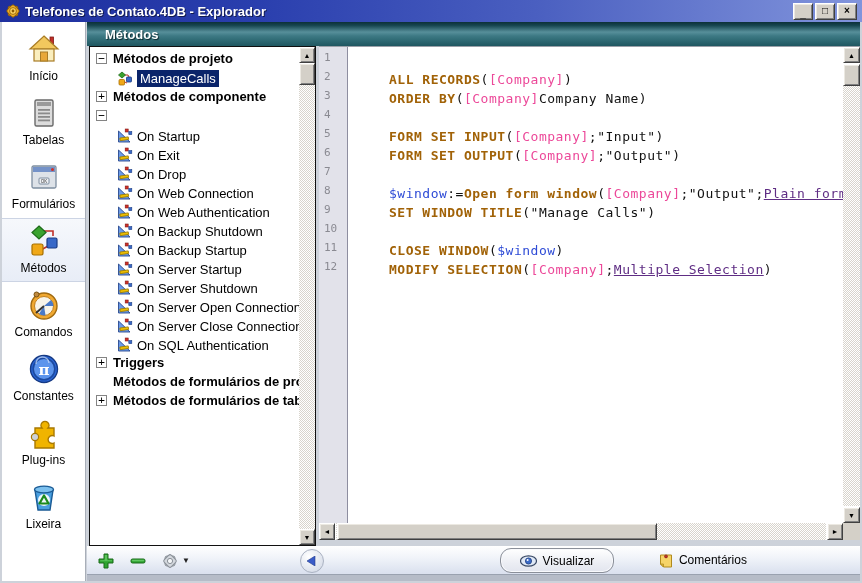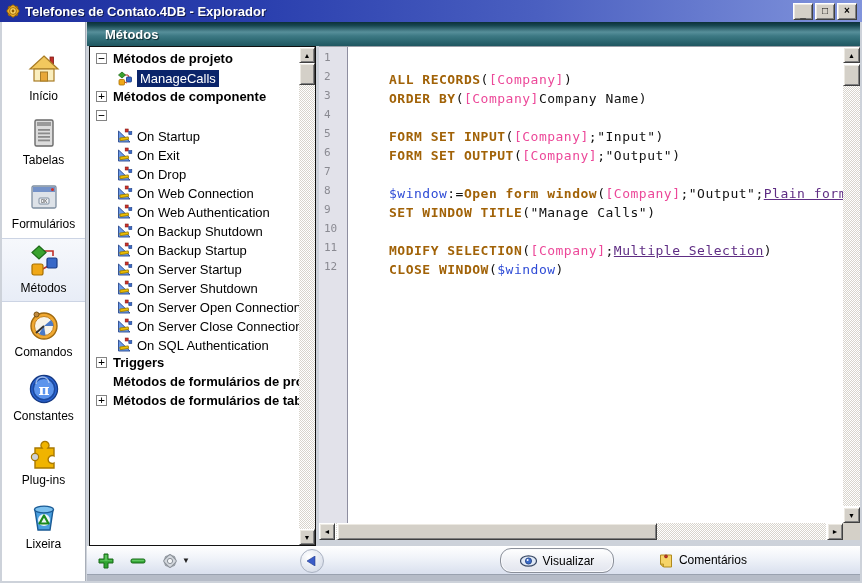--- a/index.html
+++ b/index.html
@@ -14,21 +14,21 @@
     white-space:nowrap;flex:1 1 auto;}
   .win-btns{display:flex;gap:2px;margin-right:2px;}
   .win-btn{width:18px;height:15px;background:#d4d0c8;border:1px solid;border-color:#ffffff #404040 #404040 #ffffff;
     box-shadow:inset 1px 1px 0 #ece9e2, inset -1px -1px 0 #808080;
     font-size:10px;font-weight:bold;color:#000;display:flex;align-items:center;justify-content:center;
     line-height:10px;font-family:"Liberation Sans",sans-serif;cursor:default;}
   .win-btn.min span{transform:translateY(3px);}
   
   .sidebar{position:absolute;left:2px;top:22px;width:84px;bottom:2px;background:#fff;
     border-right:1px solid #a8aeb8;display:flex;flex-direction:column;align-items:center;
-    padding-top:24px;box-sizing:border-box;}
+    padding-top:4px;box-sizing:border-box;}
   .side-item{width:100%;display:flex;flex-direction:column;align-items:center;padding:5px 0 6px 0;
     border-top:1px solid transparent;border-bottom:1px solid transparent;cursor:default;}
   .side-item .sicon{width:34px;height:34px;display:block;}
   .side-item .slabel{font-size:12px;color:#000;margin-top:3px;white-space:nowrap;}
   .side-item.selected{background:linear-gradient(180deg,#f6f8fc,#e8edf7);
     border-top:1px solid #ccd4e4;border-bottom:1px solid #ccd4e4;}
   
   .panel-header{position:absolute;left:87px;top:22px;right:2px;height:24px;
     background:linear-gradient(180deg,#0c3038 0%,#16454f 14%,#578f9a 42%,#3d7984 58%,#2c6771 80%,#1f5761 100%);
     display:flex;align-items:center;box-sizing:border-box;padding-left:18px;}
@@ -376,22 +376,22 @@
         <div class="code-line"></div>
         <div class="code-line"><span class="tk-cmd">ALL RECORDS</span><span class="tk-plain">(</span><span class="tk-tbl">[Company]</span><span class="tk-plain">)</span></div>
         <div class="code-line"><span class="tk-cmd">ORDER BY</span><span class="tk-plain">(</span><span class="tk-tbl">[Company]</span><span class="tk-fld">Company Name</span><span class="tk-plain">)</span></div>
         <div class="code-line"></div>
         <div class="code-line"><span class="tk-cmd">FORM SET INPUT</span><span class="tk-plain">(</span><span class="tk-tbl">[Company]</span><span class="tk-plain">;</span><span class="tk-str">"Input"</span><span class="tk-plain">)</span></div>
         <div class="code-line"><span class="tk-cmd">FORM SET OUTPUT</span><span class="tk-plain">(</span><span class="tk-tbl">[Company]</span><span class="tk-plain">;</span><span class="tk-str">"Output"</span><span class="tk-plain">)</span></div>
         <div class="code-line"></div>
         <div class="code-line"><span class="tk-var">$window</span><span class="tk-plain">:=</span><span class="tk-cmd">Open form window</span><span class="tk-plain">(</span><span class="tk-tbl">[Company]</span><span class="tk-plain">;</span><span class="tk-str">"Output"</span><span class="tk-plain">;</span><span class="tk-const">Plain form window</span></div>
         <div class="code-line"><span class="tk-cmd">SET WINDOW TITLE</span><span class="tk-plain">(</span><span class="tk-str">"Manage Calls"</span><span class="tk-plain">)</span></div>
         <div class="code-line"></div>
+        <div class="code-line"><span class="tk-cmd">CLOSE WINDOW</span><span class="tk-plain">(</span><span class="tk-var">$window</span><span class="tk-plain">)</span></div>
         <div class="code-line"><span class="tk-cmd">MODIFY SELECTION</span><span class="tk-plain">(</span><span class="tk-tbl">[Company]</span><span class="tk-plain">;</span><span class="tk-const">Multiple Selection</span><span class="tk-plain">)</span></div>
-        <div class="code-line"><span class="tk-cmd">CLOSE WINDOW</span><span class="tk-plain">(</span><span class="tk-var">$window</span><span class="tk-plain">)</span></div>
       </div>
     <div class="code-vscroll">
       <div class="sb-btn" style="top:0;left:0;width:17px;">▲</div>
       <div class="sb-track" style="left:0;top:17px;bottom:17px;width:17px;"></div>
       <div class="sb-thumb" style="left:0;top:17px;width:17px;height:22px;"></div>
       <div class="sb-btn" style="bottom:0;left:0;width:17px;">▼</div>
     </div>
     <div class="code-hscroll">
       <div class="sb-btn" style="left:0;top:0;height:17px;">◄</div>
       <div class="sb-track" style="left:17px;right:17px;top:0;height:17px;"></div>

